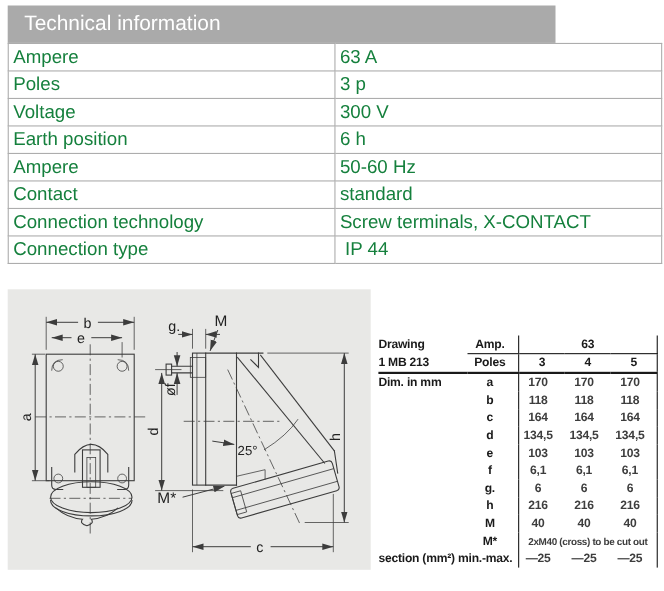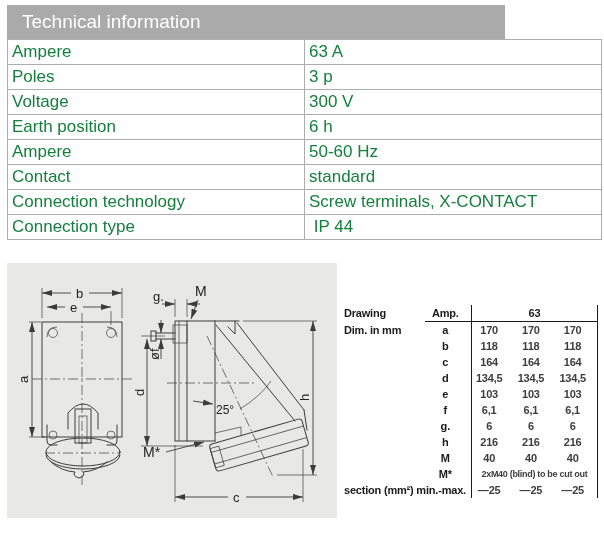--- a/index.html
+++ b/index.html
@@ -215,20 +215,27 @@
         <col style="width:42px">
         <col style="width:42px">
         <col style="width:42px">
       </colgroup>
     <tbody>
       <tr class="r1">
         <td class="lbl">Drawing</td>
         <td class="key bb">Amp.</td>
         <td class="ctr vl vr bb" colspan="3">63</td>
       </tr>
+      <tr class="r2">
+        <td class="lbl">1 MB 213</td>
+        <td class="key">Poles</td>
+        <td class="ctr vl">3</td>
+        <td class="ctr">4</td>
+        <td class="ctr vr">5</td>
+      </tr>
       <tr>
         <td class="lbl">Dim. in mm</td>
         <td class="key">a</td>
         <td class="val vl">170</td>
         <td class="val">170</td>
         <td class="val vr">170</td>
       </tr>
       <tr>
         <td class="lbl"></td>
         <td class="key">b</td>
@@ -281,21 +288,21 @@
       <tr>
         <td class="lbl"></td>
         <td class="key">M</td>
         <td class="val vl">40</td>
         <td class="val">40</td>
         <td class="val vr">40</td>
       </tr>
       <tr>
         <td class="lbl"></td>
         <td class="key">M*</td>
-        <td class="small vl vr" colspan="3">2xM40 (blind) to be cut out</td>
+        <td class="small vl vr" colspan="3">2xM40 (cross) to be cut out</td>
       </tr>
       <tr>
         <td class="lbl2" colspan="2">section (mm²) min.-max.</td>
         <td class="val vl">—25</td>
         <td class="val">—25</td>
         <td class="val vr">—25</td>
       </tr>
     </tbody>
   </table>
 

